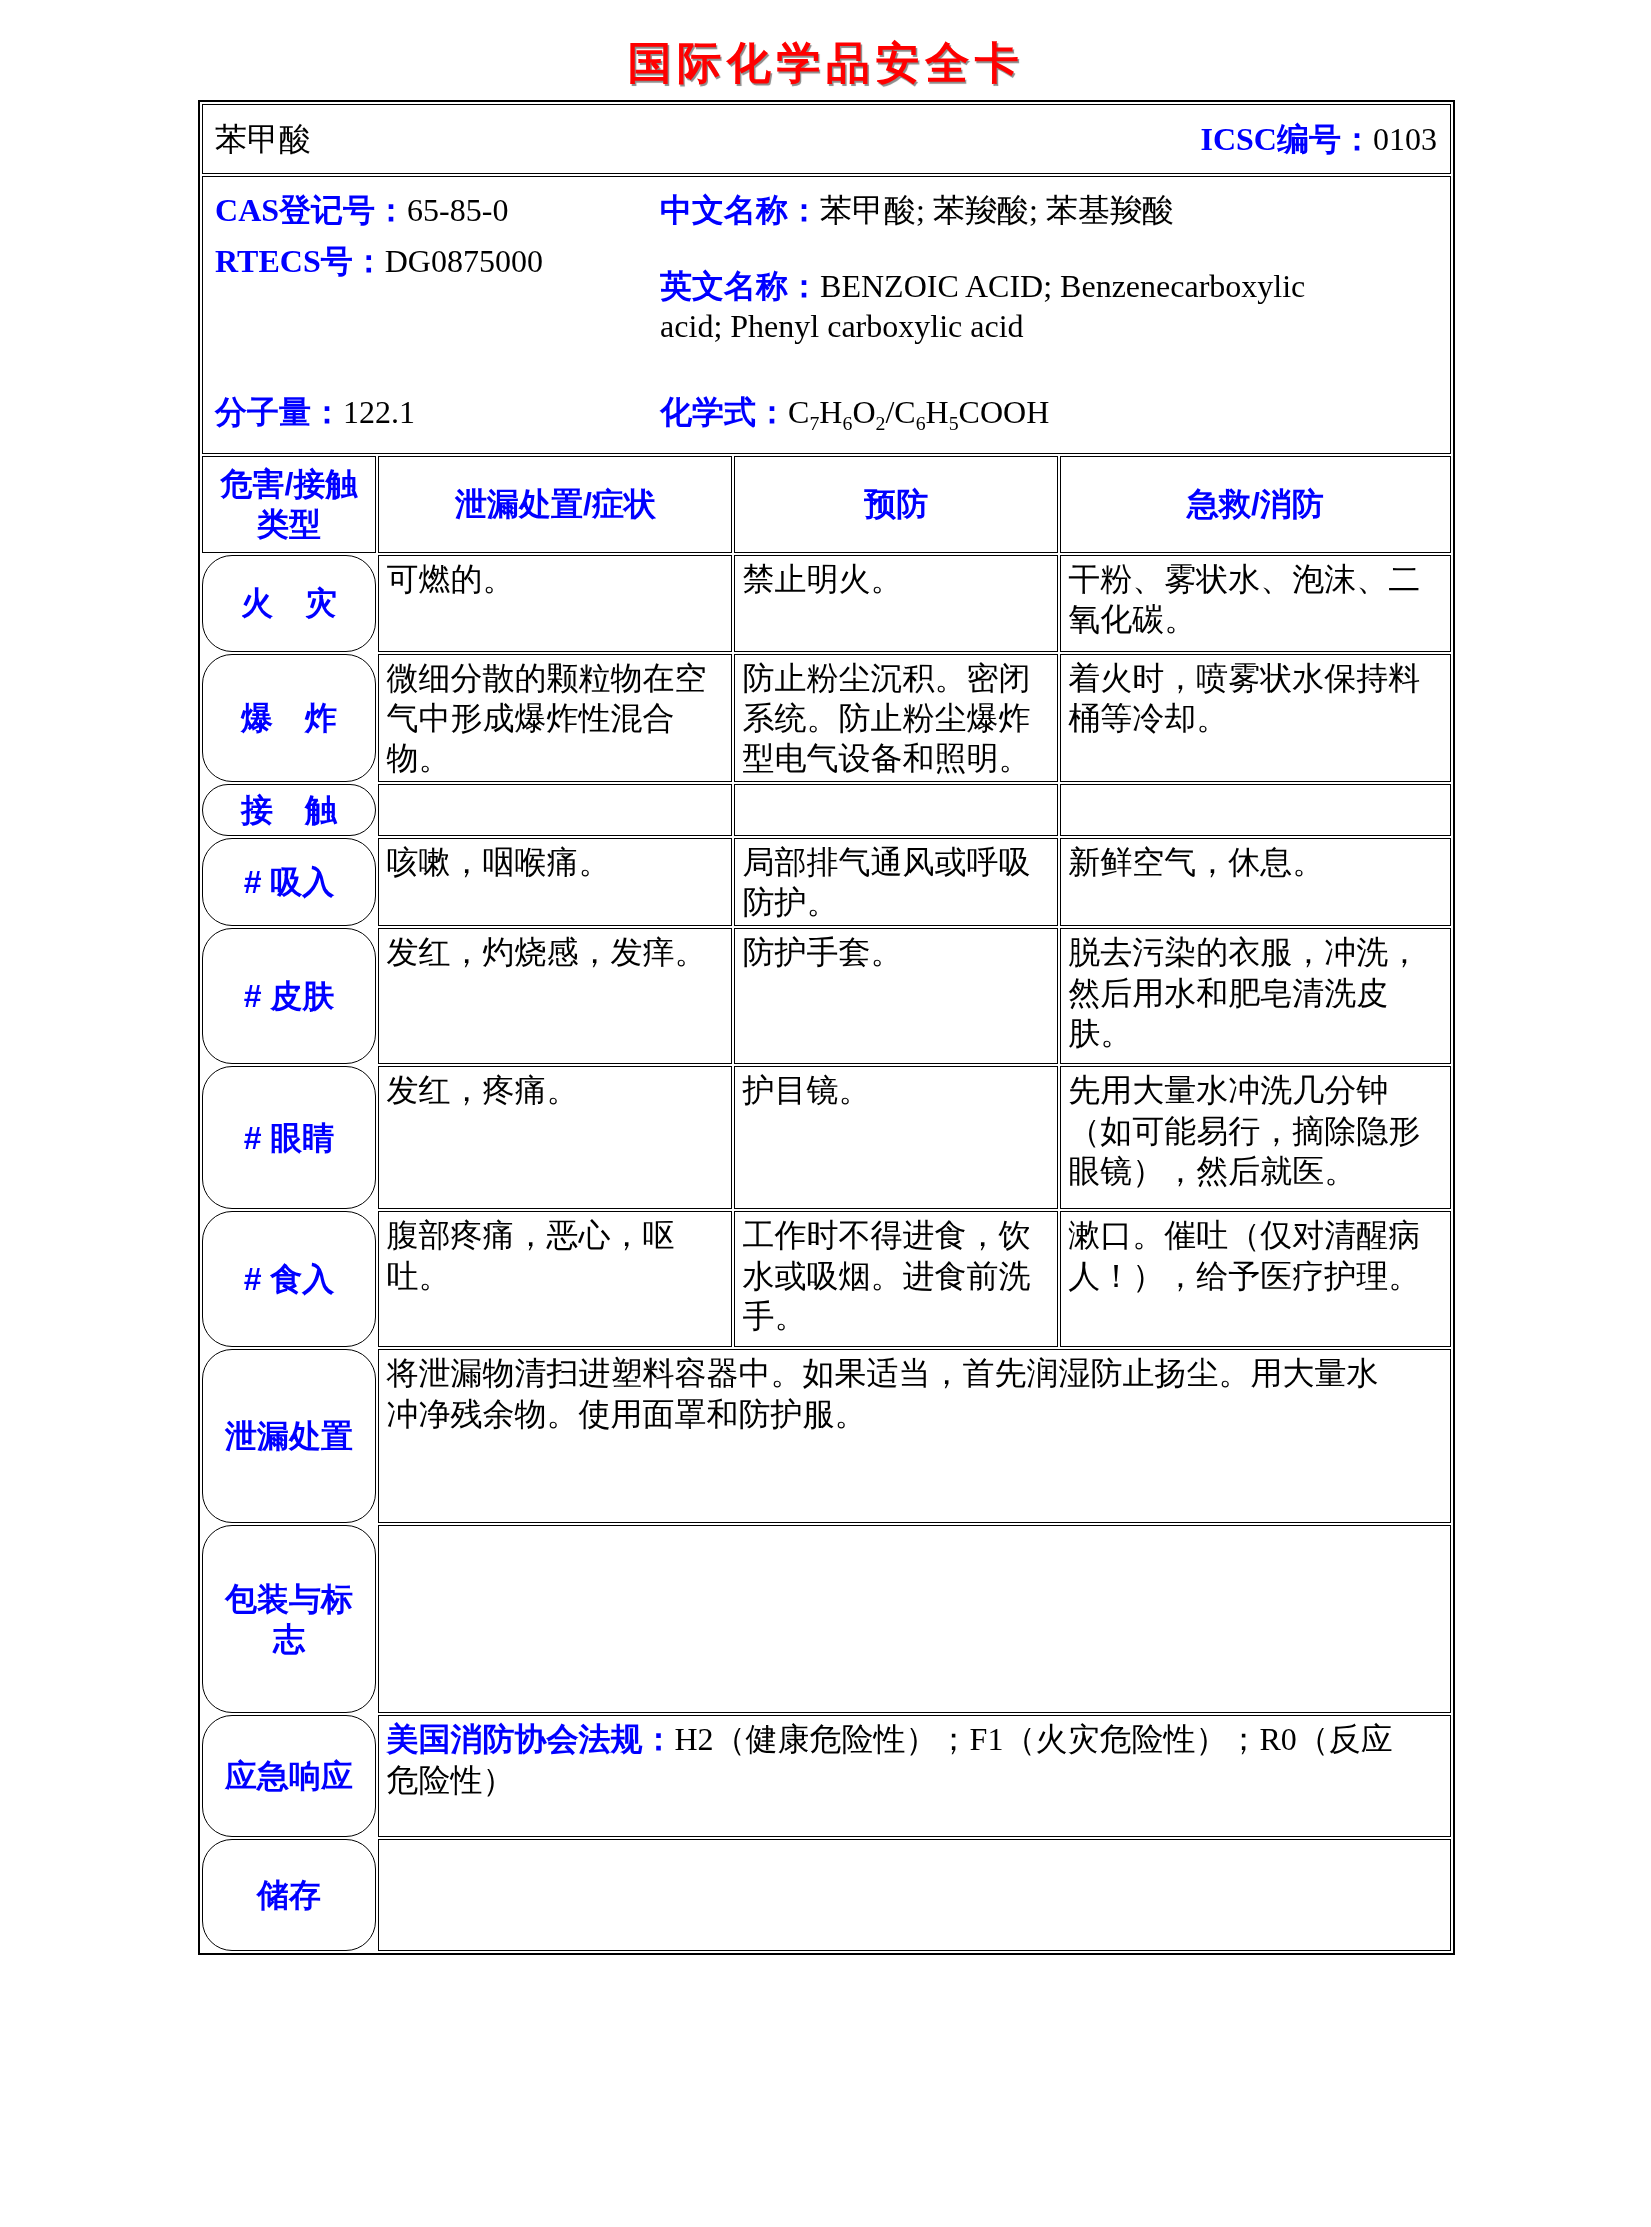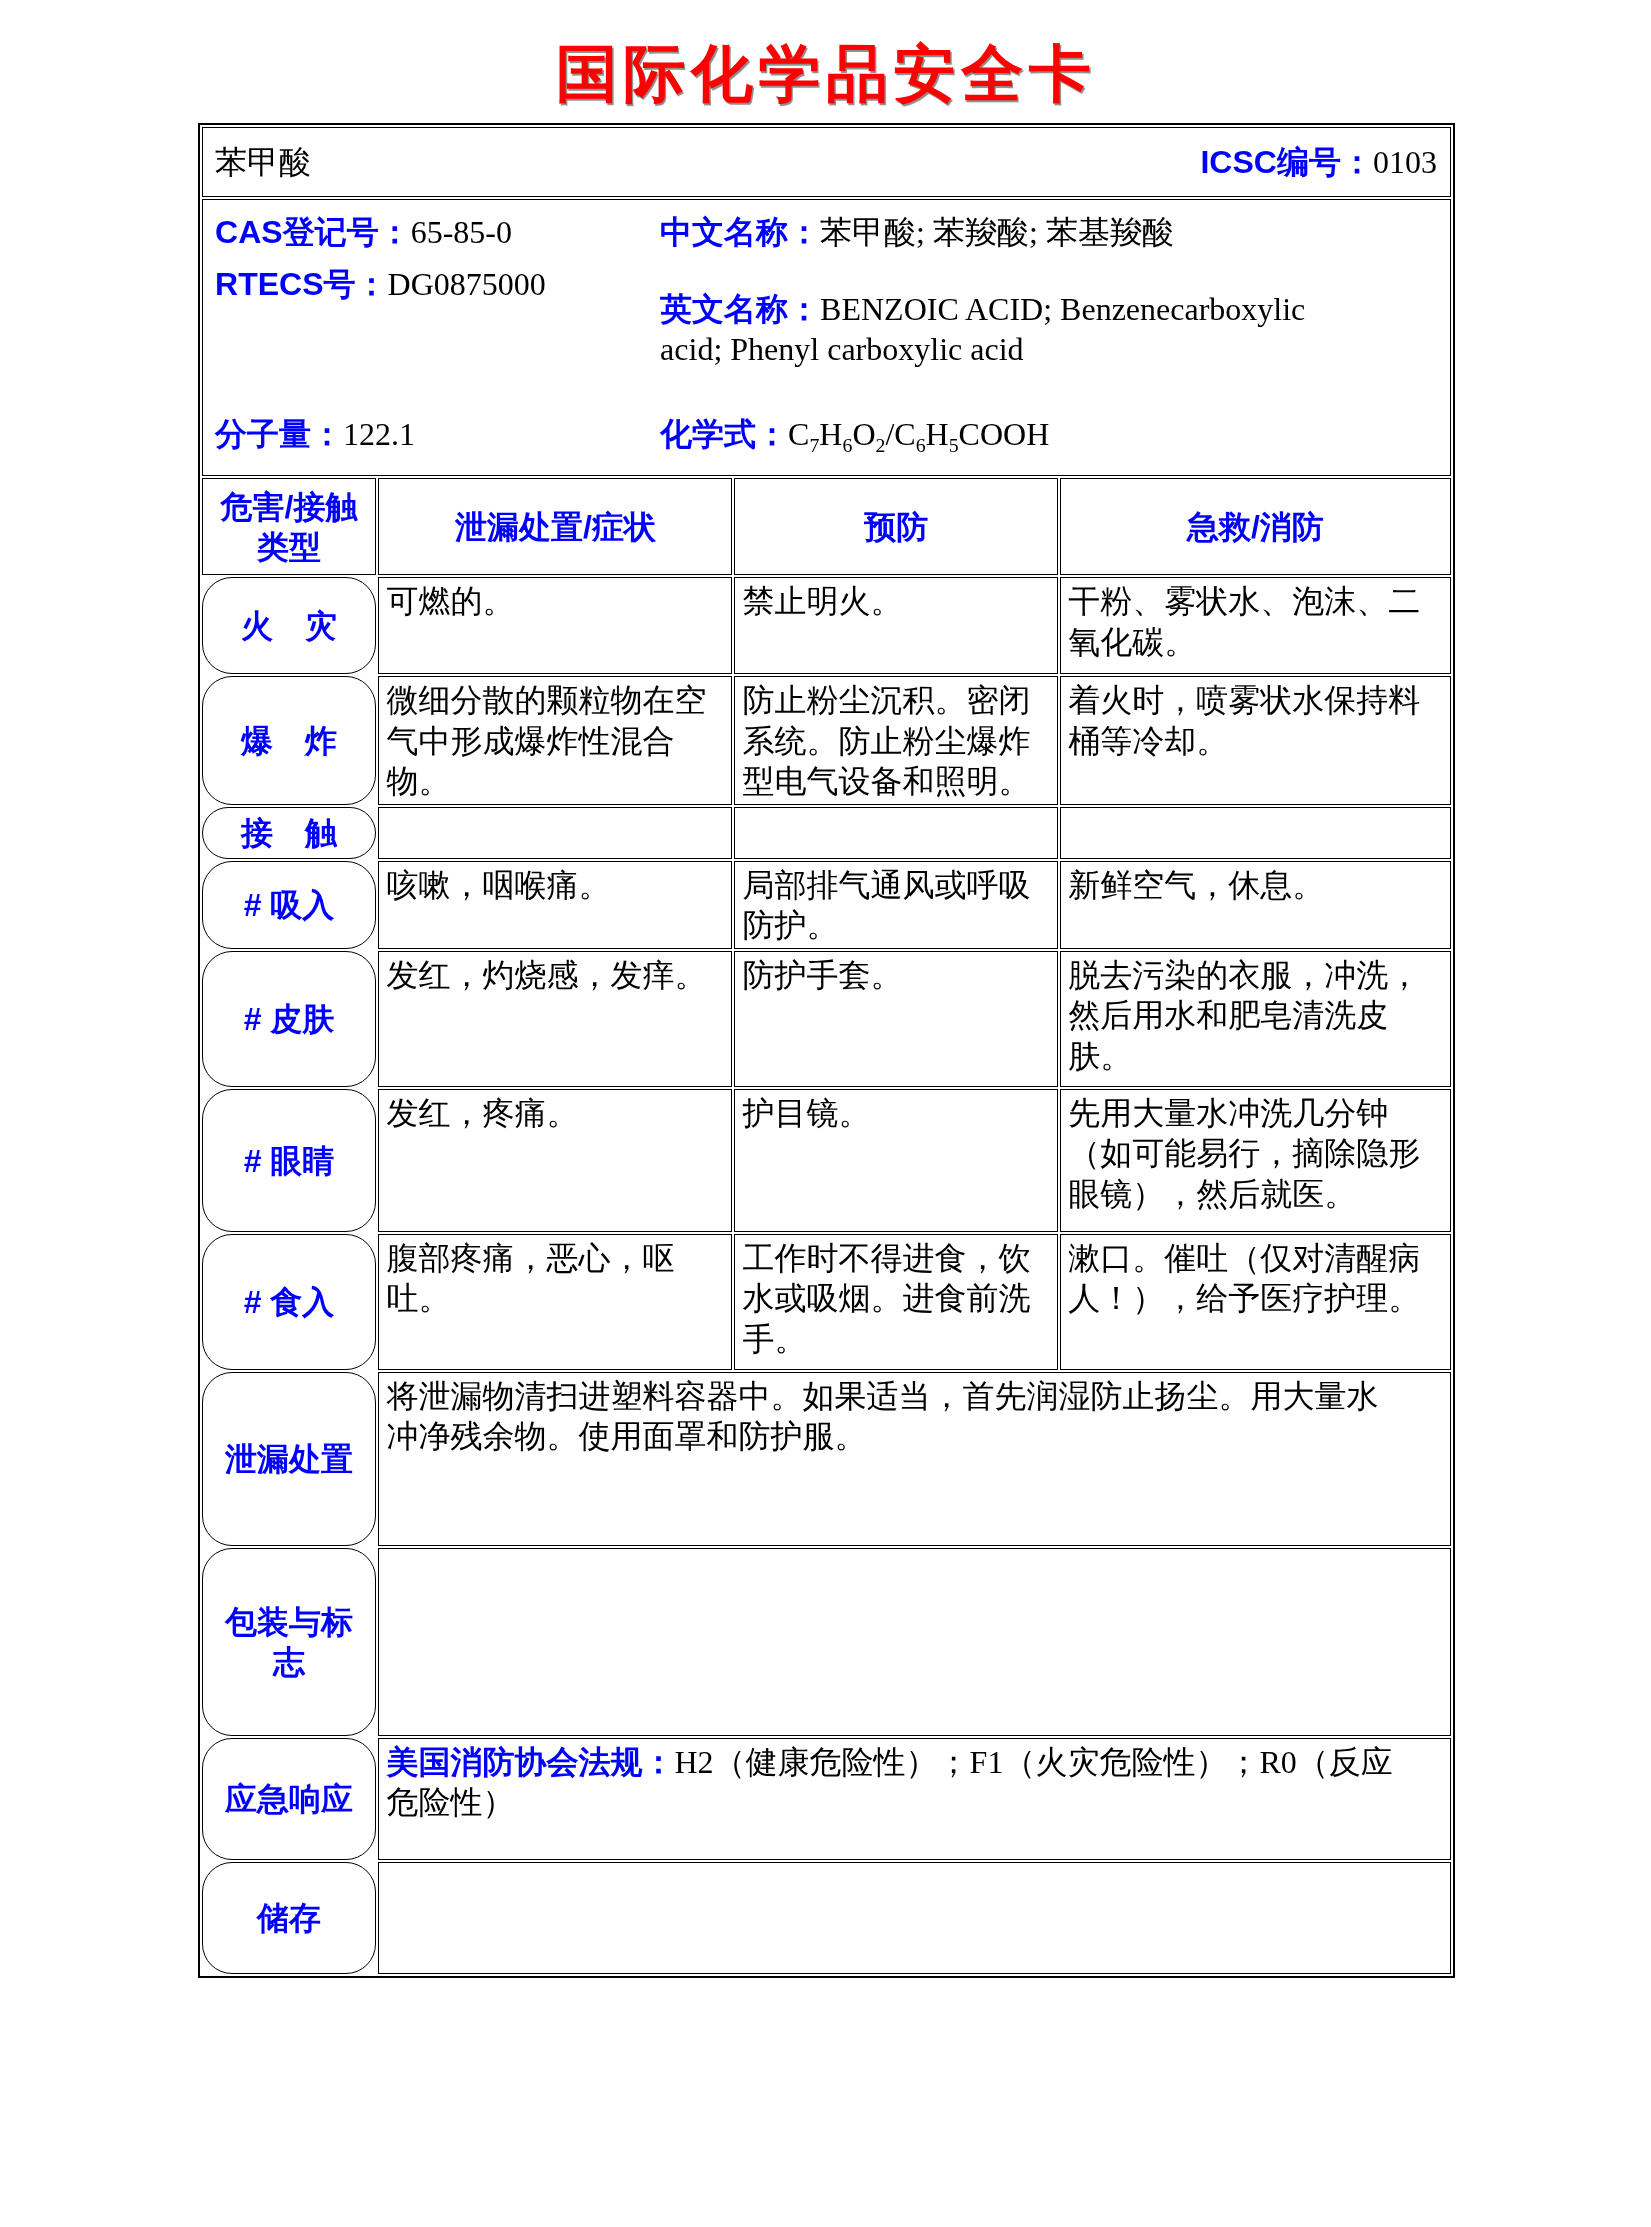--- a/index.html
+++ b/index.html
@@ -14,21 +14,21 @@
     font-size: 32px;
     line-height: 1.26;
     color: #000000;
   }
   .title {
     margin: 0;
     padding-top: 35px;
     text-align: center;
     font-family: "Liberation Sans", "DejaVu Sans", sans-serif;
     font-weight: bold;
-    font-size: 62px;
+    font-size: 44px;
     letter-spacing: 5.6px;
     color: #ff0000;
     text-shadow: 1.4px 2.1px 0.7px rgba(0,0,0,0.45);
   }
   table.card {
     width: 1257px;
     margin: 9.7px auto 0 auto;
     table-layout: fixed;
     border-collapse: separate;
     border-spacing: 2.1px;
@@ -40,21 +40,21 @@
   col.c3 { width: 322px; }
   col.c4 { width: 388px; }
   td, th {
     border: 1.4px solid #000000;
     padding: 2.8px 7px;
     vertical-align: top;
     text-align: left;
     overflow: hidden;
   }
   .lbl {
-    font-family: Liberation Sans, sans-serif;
+    font-family: Liberation Serif, serif;
     font-weight: bold;
     color: #0000ff;
   }
   th.hdr {
     font-family: "Liberation Sans", "DejaVu Sans", sans-serif;
     font-weight: bold;
     color: #0000ff;
     text-align: center;
     vertical-align: middle;
     font-size: 32px;

